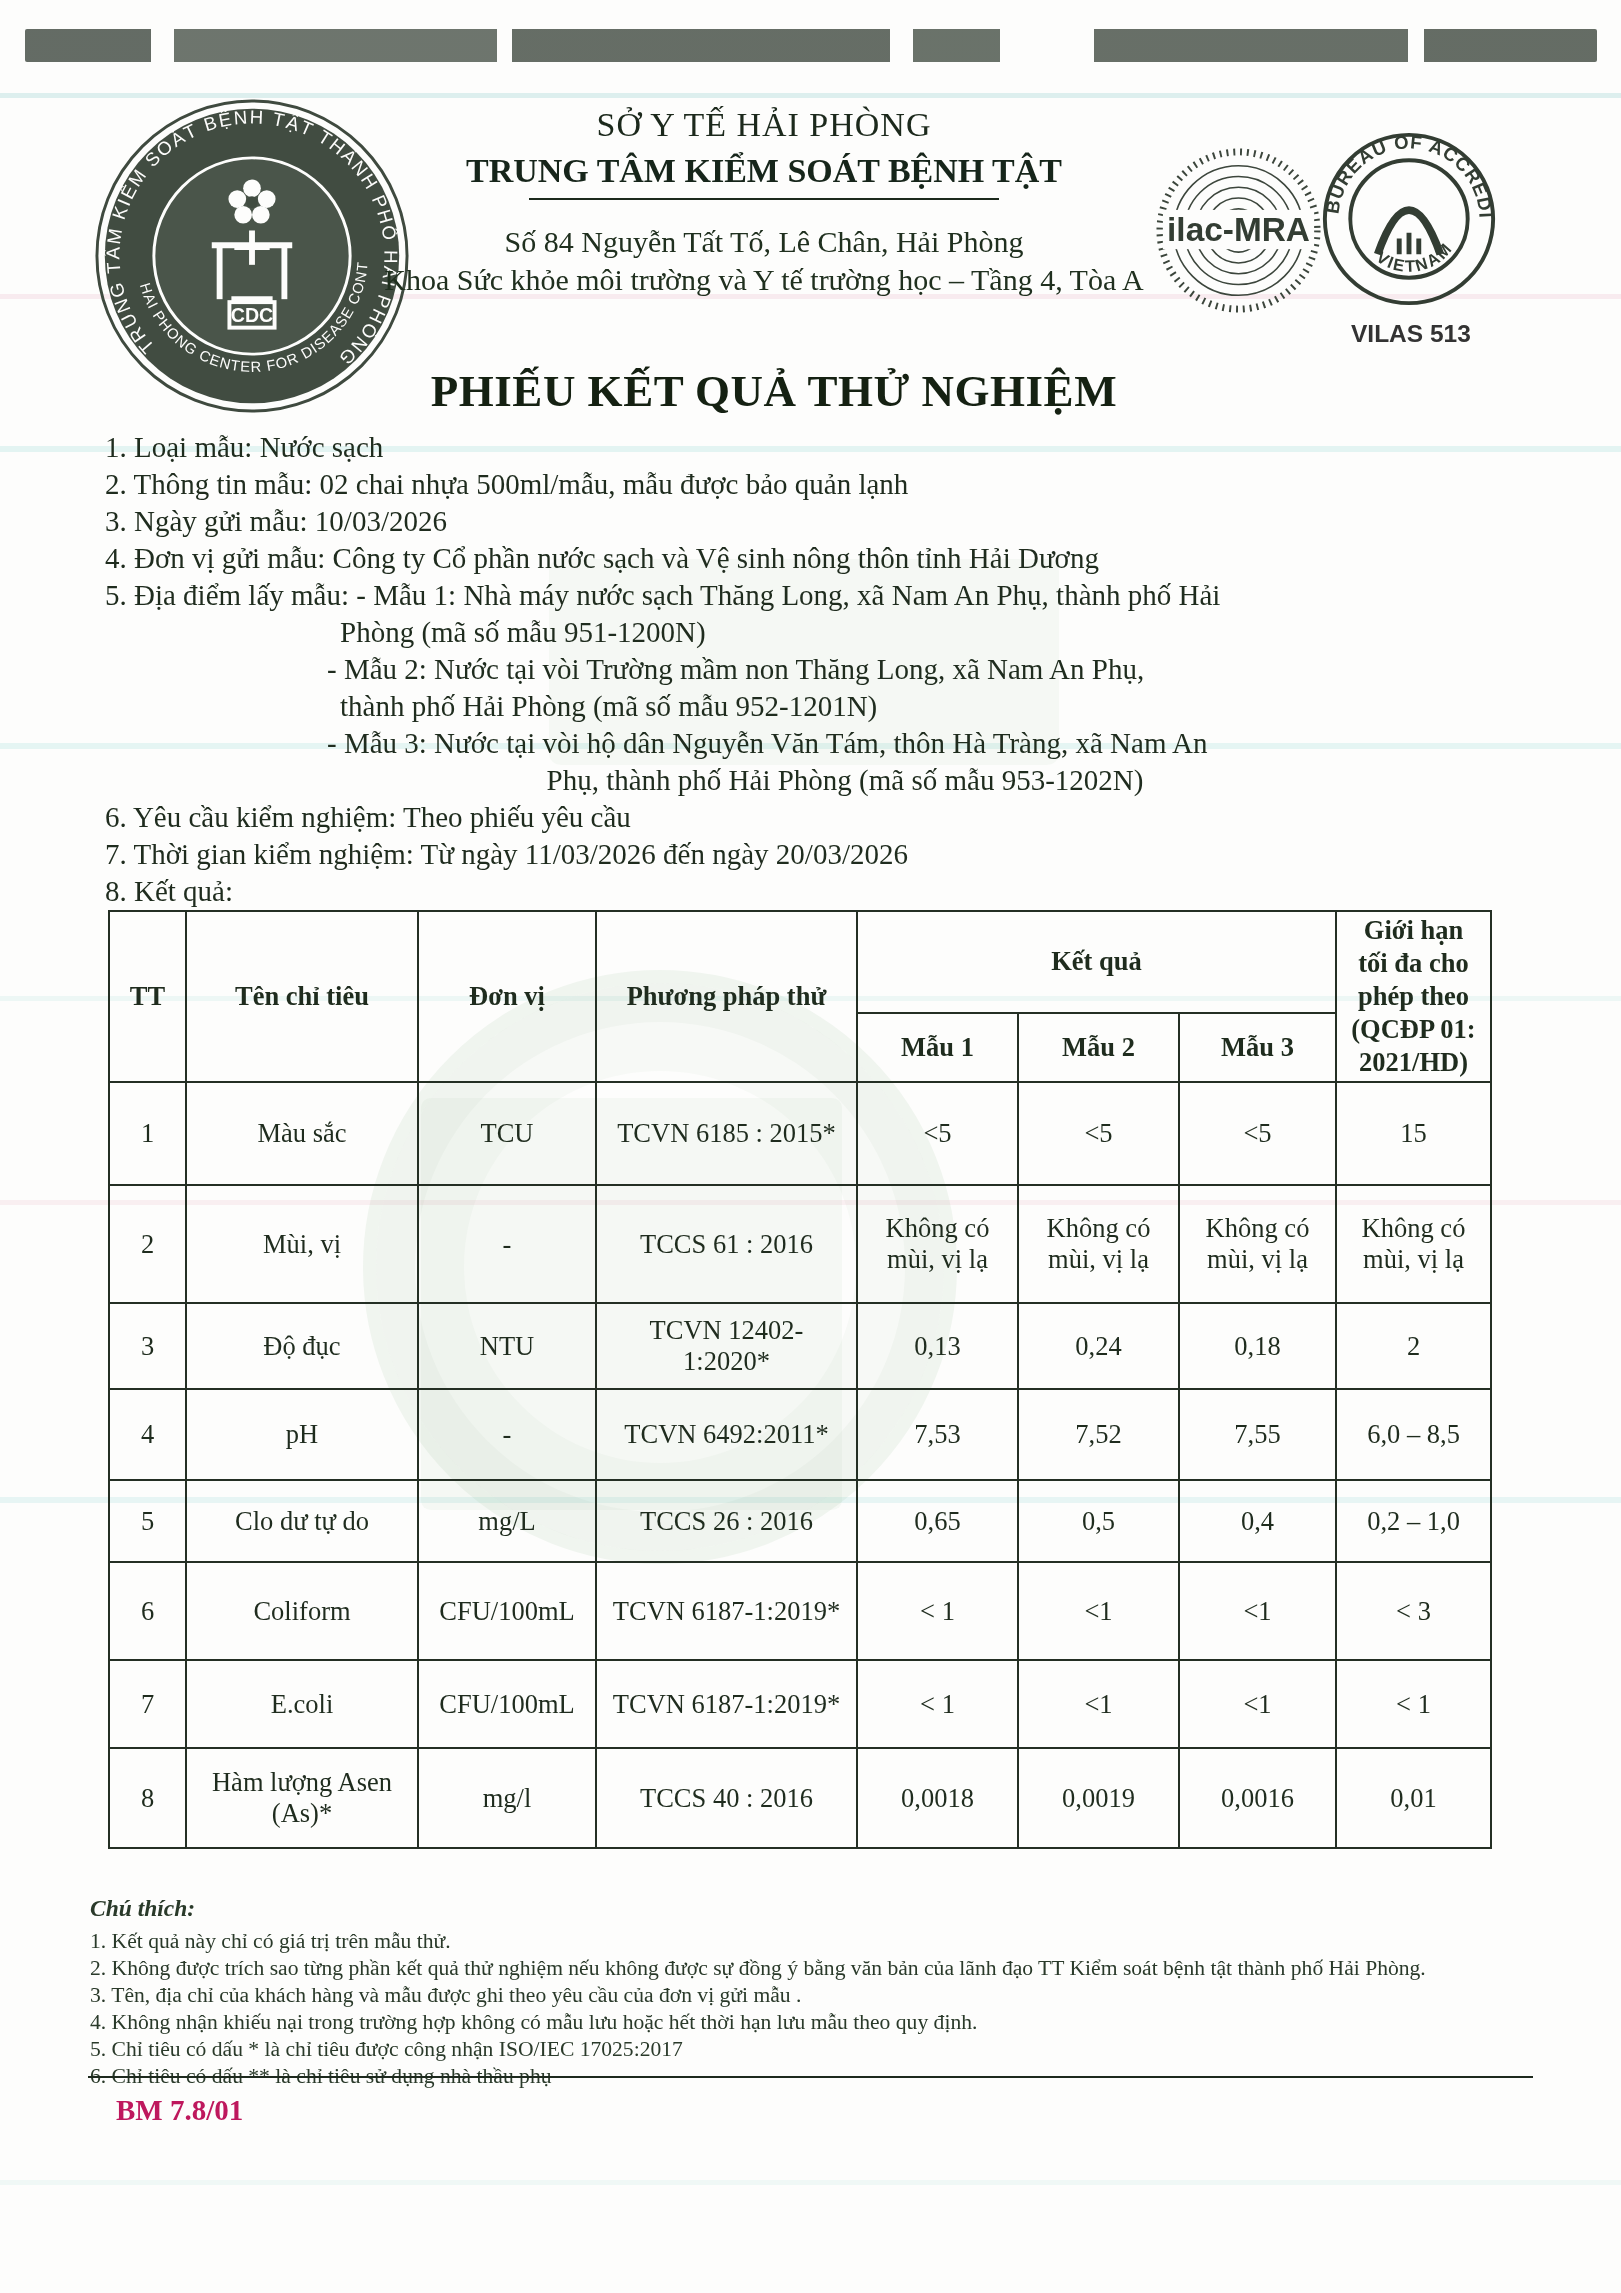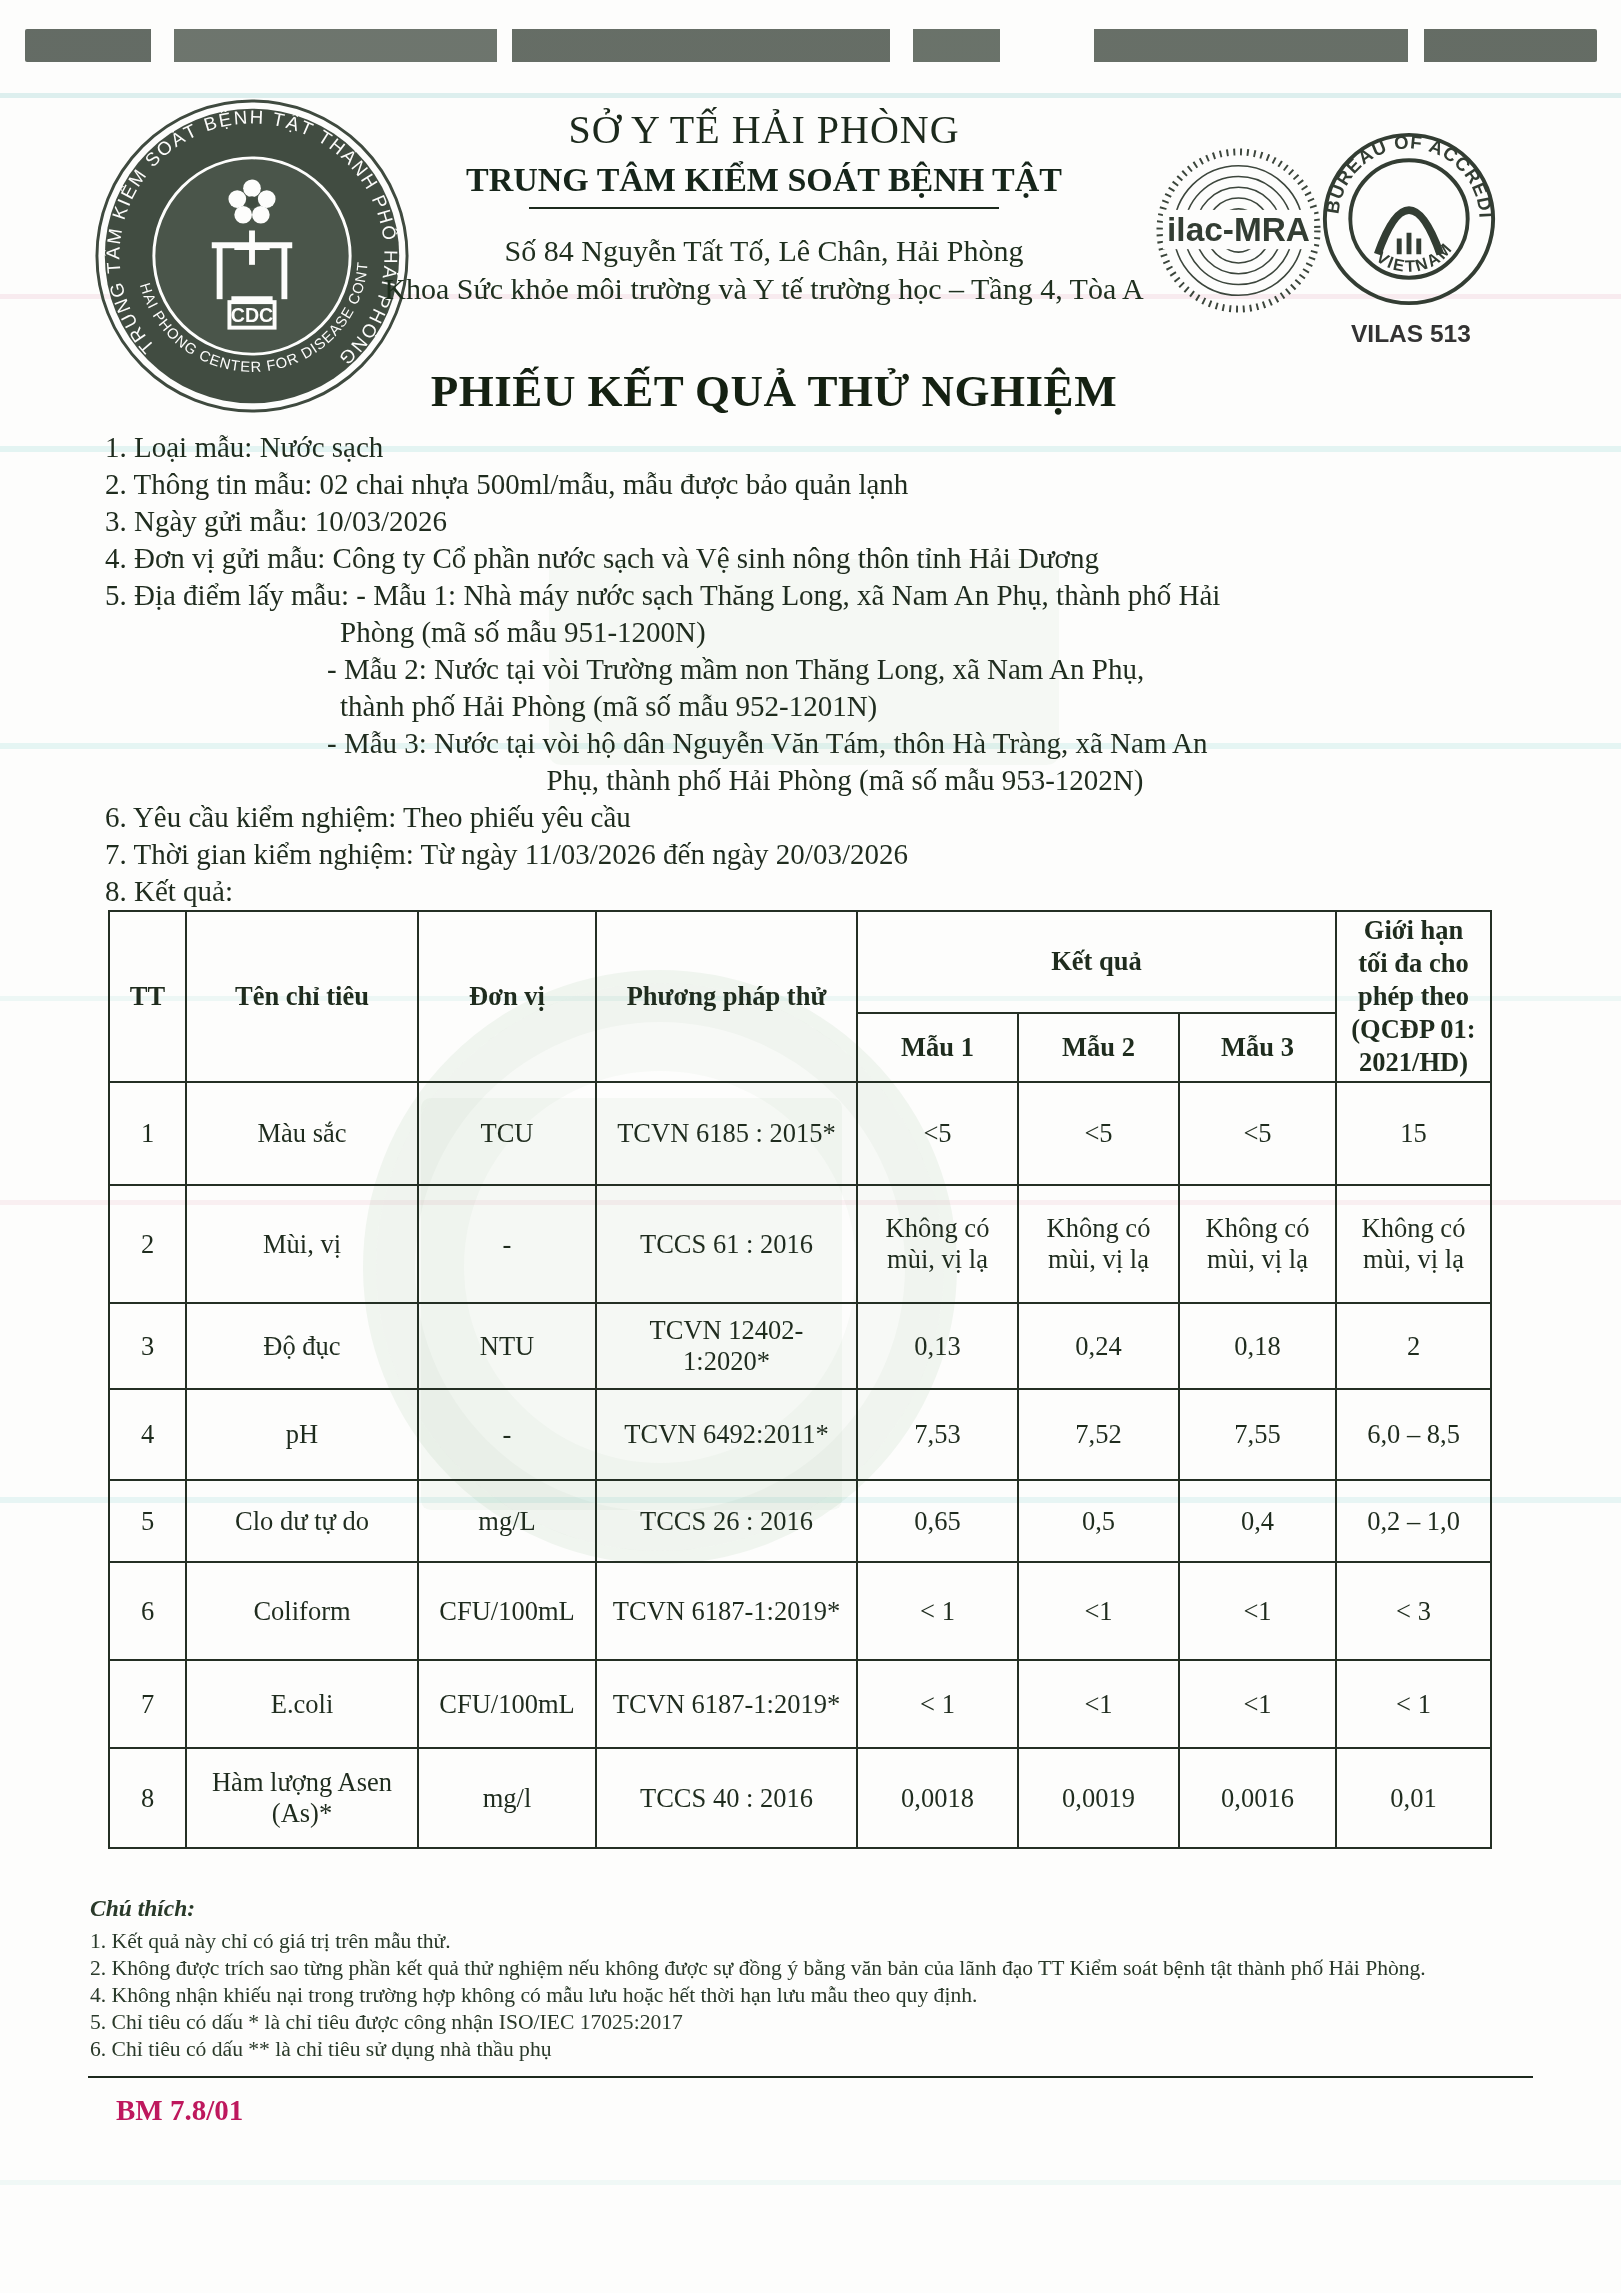--- a/index.html
+++ b/index.html
@@ -13,21 +13,21 @@
   .scan-bar{position:absolute;left:24.5px;top:29px;width:1572px;height:33px;
     background:linear-gradient(90deg,#49524a 0 8%,#fdfdfc 8% 9.5%,#545d54 9.5% 30%,#fdfdfc 30% 31%,#4b544b 31% 55%,#fdfdfc 55% 56.5%,#505a50 56.5% 62%,#fdfdfc 62% 68%,#4d564d 68% 88%,#fdfdfc 88% 89%,#4a534a 89% 100%);
     opacity:.85;border-radius:2px;}
   .scan-line{position:absolute;left:0;width:1621px;pointer-events:none;}
   .ghost-seal{position:absolute;left:363px;top:970px;width:568px;height:568px;border-radius:50%;
     border:13.7px solid rgba(130,175,130,.10);box-shadow:inset 0 0 0 39px rgba(130,175,130,.06), inset 0 0 0 88px rgba(130,175,130,.05);
     pointer-events:none;}
   .ghost-blk{position:absolute;background:rgba(140,185,145,.07);pointer-events:none;}
   
   .hdr-text{position:absolute;left:323px;top:106px;width:882px;text-align:center;}
-  .dept{font-size:40px;letter-spacing:1px;color:#1c291c;}
+  .dept{font-size:34px;letter-spacing:1px;color:#1c291c;}
   .center-name{font-size:34px;font-weight:bold;color:#16251a;margin-top:7.8px;}
   .underline{width:470px;height:0;border-bottom:2.9px solid #1c291c;margin:7.8px auto 0 auto;}
   .addr1{font-size:30px;margin-top:25.5px;color:#20301f;}
   .addr2{font-size:30px;margin-top:3.9px;color:#20301f;white-space:nowrap;}
   .vilas{position:absolute;left:1351px;top:320px;font-family:Liberation Sans, sans-serif;
     font-weight:bold;font-size:24.5px;color:#333;}
   
   .doc-title{position:absolute;left:235px;top:365px;width:1078px;text-align:center;
     font-size:45px;font-weight:bold;letter-spacing:0.5px;color:#152112;}
   .info{position:absolute;left:105px;top:429px;width:1313px;font-size:29px;line-height:37px;color:#1f2c1e;}
@@ -273,20 +273,21 @@
       <td>0,0016</td>
       <td>0,01</td>
     </tr>
   </tbody>
     </table>
 
   <div class="notes">
     <div class="notes-head">Chú thích:</div>
     <div>1. Kết quả này chỉ có giá trị trên mẫu thử.</div>
     <div>2. Không được trích sao từng phần kết quả thử nghiệm nếu không được sự đồng ý bằng văn bản của lãnh đạo TT Kiểm soát bệnh tật thành phố Hải Phòng.</div>
+    <div>3. Tên, địa chỉ của khách hàng và mẫu được ghi theo yêu cầu của đơn vị gửi mẫu .</div>
     <div>4. Không nhận khiếu nại trong trường hợp không có mẫu lưu hoặc hết thời hạn lưu mẫu theo quy định.</div>
     <div>5. Chỉ tiêu có dấu * là chỉ tiêu được công nhận ISO/IEC 17025:2017</div>
     <div>6. Chỉ tiêu có dấu ** là chỉ tiêu sử dụng nhà thầu phụ</div>
   </div>
 
   <div class="foot-rule"></div>
   <div class="form-code">BM 7.8/01</div>
 
 </div>
 

